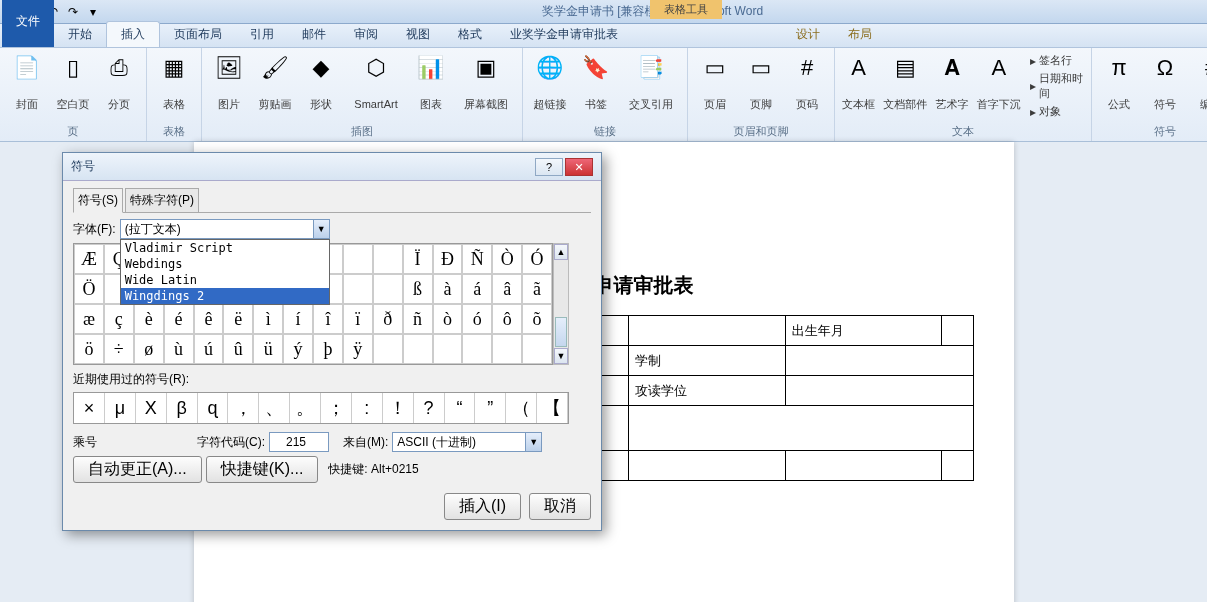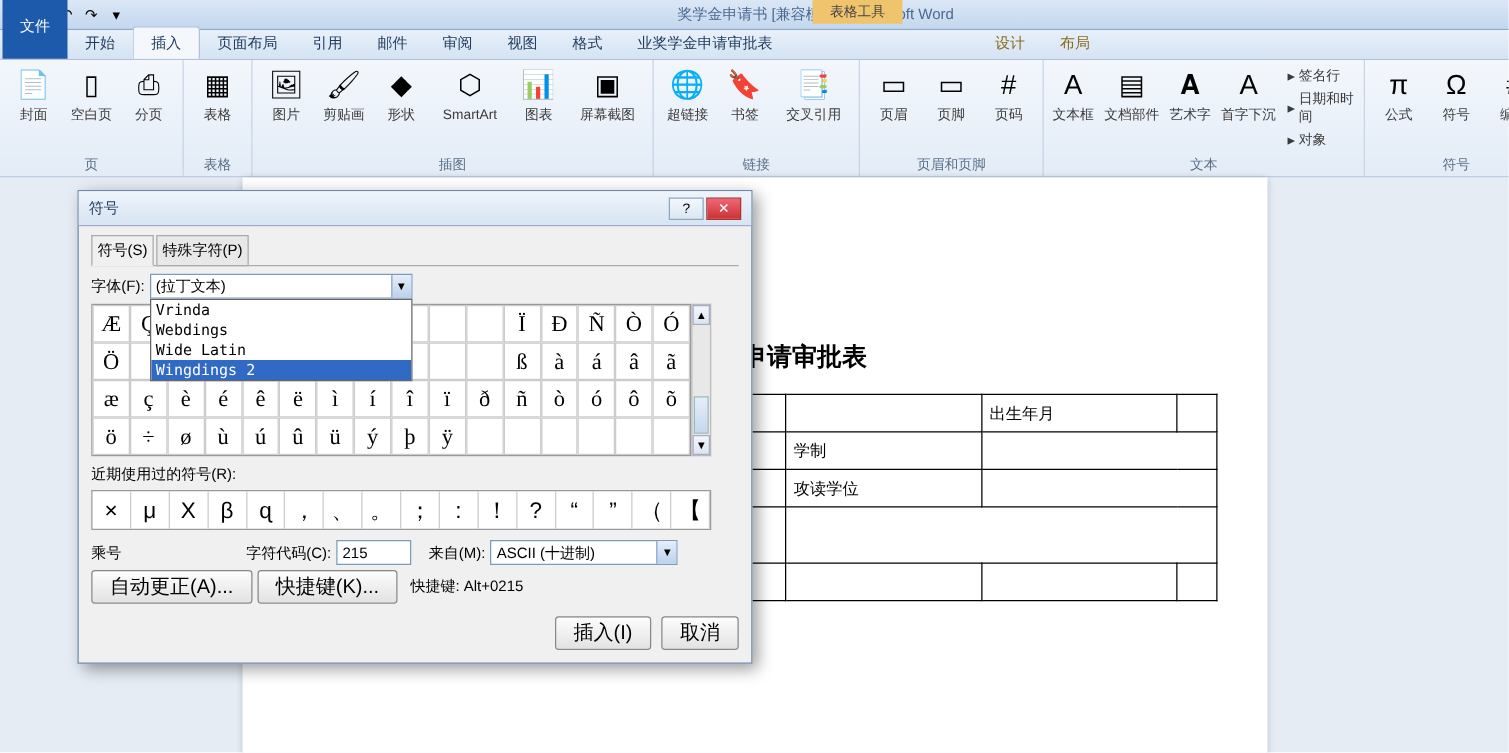--- a/index.html
+++ b/index.html
@@ -15,21 +15,21 @@
 .menubar .tab{padding:4px 14px;cursor:pointer;color:#1e395b}
 .menubar .tab.active{background:#f4f8fc;border:1px solid #b0c4dd;border-bottom:none;border-radius:3px 3px 0 0}
 .menubar .tab.contextual{color:#8a6d1e}
 .ribbon{height:94px;background:linear-gradient(#f3f7fc,#e3ecf7);border-bottom:1px solid #a9bfd8;display:flex}
 .rgroup{border-right:1px solid #c6d4e6;padding:2px 6px 0 6px;display:flex;flex-direction:column;align-items:center}
 .rgroup .items{display:flex;gap:4px;flex:1}
 .rgroup .lbl{font-size:11px;color:#5a7088;padding:2px 0}
 .rbtn{display:flex;flex-direction:column;align-items:center;justify-content:flex-start;width:42px;cursor:pointer;padding-top:2px}
 .rbtn.wide{width:60px}
 .rbtn .ico{width:32px;height:32px;display:flex;align-items:center;justify-content:center;font-size:22px}
-.rbtn .cap{font-size:11px;color:#3b3b3b;text-align:left;line-height:13px;margin-top:2px}
+.rbtn .cap{font-size:11px;color:#3b3b3b;text-align:left;line-height:13px;margin-top:14px}
 .smalllist{display:flex;flex-direction:column;gap:1px;padding-top:2px}
 .smalllist div{font-size:11px;color:#3b3b3b;cursor:pointer;display:flex;align-items:center;gap:3px;padding:1px 2px}
 .doc{position:absolute;top:142px;left:0;right:0;bottom:0;background:#e5ecf4;display:flex;justify-content:center;padding-top:0}
 .page{background:#fff;width:820px;box-shadow:0 0 6px rgba(0,0,0,.2);padding:30px 40px;min-height:600px;position:relative}
 .page h1{text-align:center;font-size:20px;font-weight:bold;margin:100px 0 16px 0}
 .formtable{border-collapse:collapse;width:100%}
 .formtable td{border:1px solid #000;padding:4px 6px;font-size:13px;text-align:left;height:30px}
 .dialog{position:absolute;left:62px;top:152px;width:540px;background:#f0f0f0;border:1px solid #6b8aab;box-shadow:4px 4px 12px rgba(0,0,0,.4)}
 .dlg-title{height:28px;background:linear-gradient(#eef4fb,#d7e4f2);display:flex;align-items:center;padding:0 8px;border-bottom:1px solid #aac}
 .dlg-title .t{flex:1;color:#1e395b;font-size:12px}
@@ -50,21 +50,21 @@
 .symgrid{border:1px solid #999;background:#fff;display:grid;grid-template-columns:repeat(16,1fr);width:480px}
 .symgrid .cell{border:1px solid #ccc;height:30px;display:flex;align-items:center;justify-content:center;font-size:18px;cursor:pointer;font-family:"Times New Roman",serif}
 .scrollbar{width:16px;background:#e8e8e8;border:1px solid #bbb;display:flex;flex-direction:column}
 .scrollbar .sbtn{height:16px;background:linear-gradient(#f4f7fb,#dce5f0);border:1px solid #aac;text-align:center;font-size:9px;line-height:14px;cursor:pointer}
 .scrollbar .thumb{flex:0 0 30px;background:linear-gradient(#e5eefb,#c5d7ee);border:1px solid #9bb;margin:1px}
 .scrollbar .track{flex:1}
 .recent{display:flex;border:1px solid #999;background:#fff;width:496px;margin-top:4px}
 .recent .cell{width:31px;height:30px;border-right:1px solid #ccc;display:flex;align-items:center;justify-content:center;font-size:18px;cursor:pointer}
 .btnrow{display:flex;justify-content:flex-end;gap:8px;margin-top:10px}
 .wbtn{padding:2px 14px;border:1px solid #888;background:linear-gradient(#fdfdfd,#e2e2e2);cursor:pointer;border-radius:3px;font-size:16px}
-.field{height:20px;border:1px solid #7a9ac0;padding:0 4px;font-size:12px;background:#fff}
+.field{height:20px;border:1px solid #7a9ac0;padding:0 16px;font-size:12px;background:#fff}
 .gridwrap{display:flex}
 </style>
 </head>
 <body>
 
 <div class="titlebar">
   <div class="word-icon">W</div>
   <div class="qat">
     <span>💾</span>
     <span>↶</span>
@@ -272,21 +272,21 @@
     <div class="tabs">
       <div class="dtab active">符号(S)</div>
       <div class="dtab">特殊字符(P)</div>
     </div>
     <div class="row">
       <label>字体(F):</label>
       <div class="combo">
         <input value="(拉丁文本)" style="">
         <div class="arrow">▼</div>
         <div class="dropdown" id="fontdd">
-            <div>Vrinda</div>
+            <div>Vladimir Script</div>
             <div>Webdings</div>
             <div>Wide Latin</div>
             <div class="sel">Wingdings 2</div>
           </div>
       </div>
     </div>
     <div class="gridwrap">
       <div class="symgrid" id="symgrid">
           <div class="cell">Æ</div>
           <div class="cell">Ç</div>

